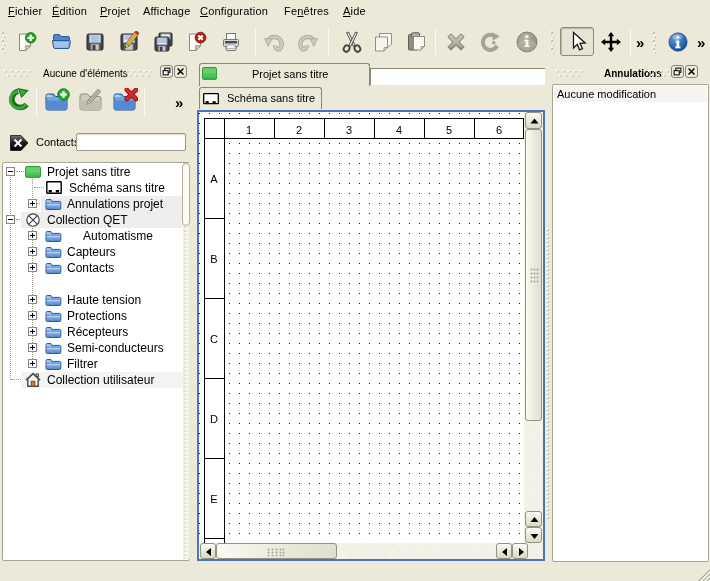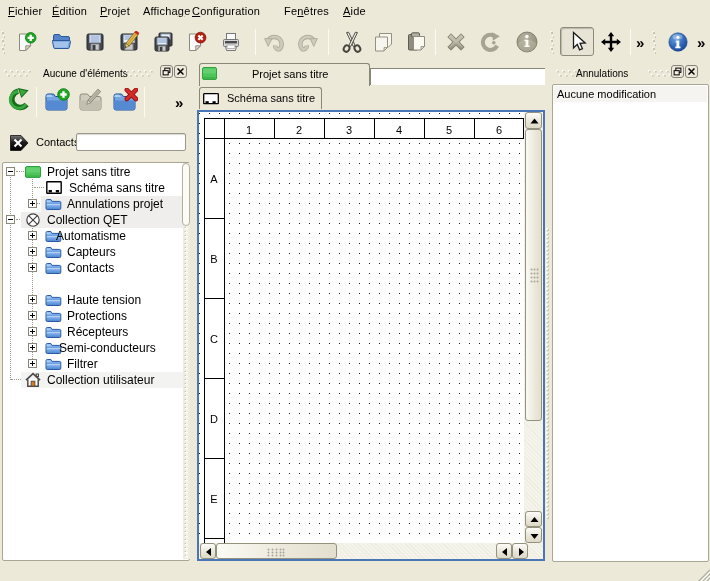--- a/index.html
+++ b/index.html
@@ -48,21 +48,21 @@
       <path d="M1 3.8 q0-1.3 1.3-1.3 h3.6 l1.4 1.9 h7.2 q1.3 0 1.3 1 v5.8 q0 1.3-1.3 1.3 H2.3 q-1.3 0-1.3-1.3 Z" fill="url(#foldg)" stroke="#2a5aa0" stroke-width="1"></path>
       <path d="M1.7 3.4 h3 l1.3 1.8 h-4.9 z" fill="#a9caf2"></path>
     </g>
   </defs>
 </svg>
 <div id="menubar">
   <div class="mitem" style="left:8px"><u>F</u>ichier</div>
   <div class="mitem" style="left:52px"><u>É</u>dition</div>
   <div class="mitem" style="left:100px"><u>P</u>rojet</div>
   <div class="mitem" style="left:143px">Afficha<u>g</u>e</div>
-  <div class="mitem" style="left:192px"><u>C</u>onfiguration</div>
+  <div class="mitem" style="left:200px"><u>C</u>onfiguration</div>
   <div class="mitem" style="left:284px">Fe<u>n</u>êtres</div>
   <div class="mitem" style="left:343px"><u>A</u>ide</div>
 </div>
 <div id="toolbar">
 
   <svg class="thandle" style="left:1px" width="4" height="26">
       <g fill="#fdfdf6">
         <circle cx="1" cy="3" r="1"></circle>
         <circle cx="3" cy="7" r="1"></circle>
         <circle cx="1" cy="11" r="1"></circle>
@@ -447,21 +447,21 @@
     </div>
 
     <div class="trow" style="top:65px">
       <div class="expbox" style="left:25px">
           <div class="h"></div>
           <div class="v"></div>
         </div>
       <svg class="abs" style="left:42px; top:1px" width="17" height="14">
           <use href="#bfold"></use>
         </svg>
-      <div class="tlabel" style="left:53px">Automatisme</div>
+      <div class="tlabel" style="left:80px">Automatisme</div>
     </div>
     <div class="trow" style="top:97px">
       <div class="expbox" style="left:25px">
           <div class="h"></div>
           <div class="v"></div>
         </div>
       <svg class="abs" style="left:42px; top:1px" width="17" height="14">
           <use href="#bfold"></use>
         </svg>
       <div class="tlabel" style="left:64px">Contacts</div>
@@ -507,21 +507,21 @@
       <div class="tlabel" style="left:64px">Récepteurs</div>
     </div>
     <div class="trow" style="top:177px">
       <div class="expbox" style="left:25px">
           <div class="h"></div>
           <div class="v"></div>
         </div>
       <svg class="abs" style="left:42px; top:1px" width="17" height="14">
           <use href="#bfold"></use>
         </svg>
-      <div class="tlabel" style="left:56px">Semi-conducteurs</div>
+      <div class="tlabel" style="left:64px">Semi-conducteurs</div>
     </div>
     <div class="trow" style="top:193px">
       <div class="expbox" style="left:25px">
           <div class="h"></div>
           <div class="v"></div>
         </div>
       <svg class="abs" style="left:42px; top:1px" width="17" height="14">
           <use href="#bfold"></use>
         </svg>
       <div class="tlabel" style="left:64px">Filtrer</div>
@@ -680,21 +680,21 @@
           <circle cx="8.8" cy="2.8" r="1"></circle>
           <circle cx="14.8" cy="2.8" r="1"></circle>
           <circle cx="20.8" cy="2.8" r="1"></circle>
           <circle cx="26.8" cy="2.8" r="1"></circle>
           <circle cx="5.8" cy="6.8" r="1"></circle>
           <circle cx="11.8" cy="6.8" r="1"></circle>
           <circle cx="17.8" cy="6.8" r="1"></circle>
           <circle cx="23.8" cy="6.8" r="1"></circle>
         </g>
       </svg>
-    <div class="dtext" style="left:24px;">Annulations</div>
+    <div class="dtext" style="left:52px;font-weight:bold;">Annulations</div>
     <svg class="abs" style="left:95px; top:7px" width="26" height="8">
         <g fill="#fdfdf8">
           <circle cx="2" cy="2" r="1.3"></circle>
           <circle cx="8" cy="2" r="1.3"></circle>
           <circle cx="14" cy="2" r="1.3"></circle>
           <circle cx="20" cy="2" r="1.3"></circle>
           <circle cx="26" cy="2" r="1.3"></circle>
           <circle cx="5" cy="6" r="1.3"></circle>
           <circle cx="11" cy="6" r="1.3"></circle>
           <circle cx="17" cy="6" r="1.3"></circle>

